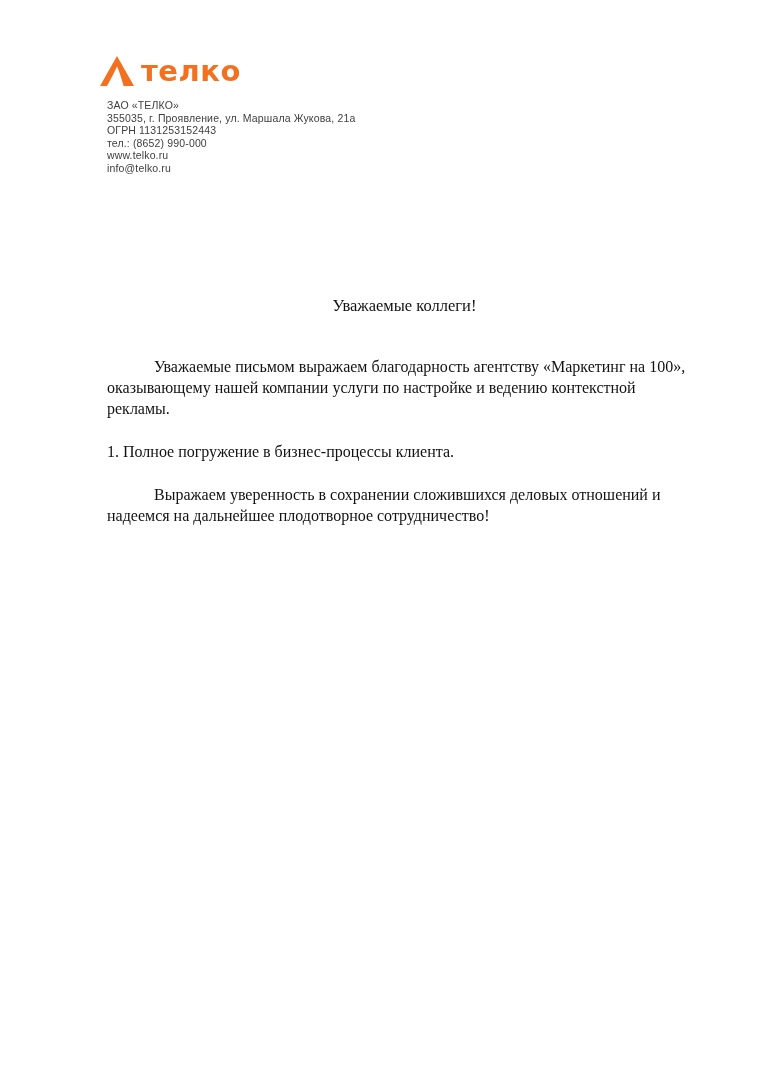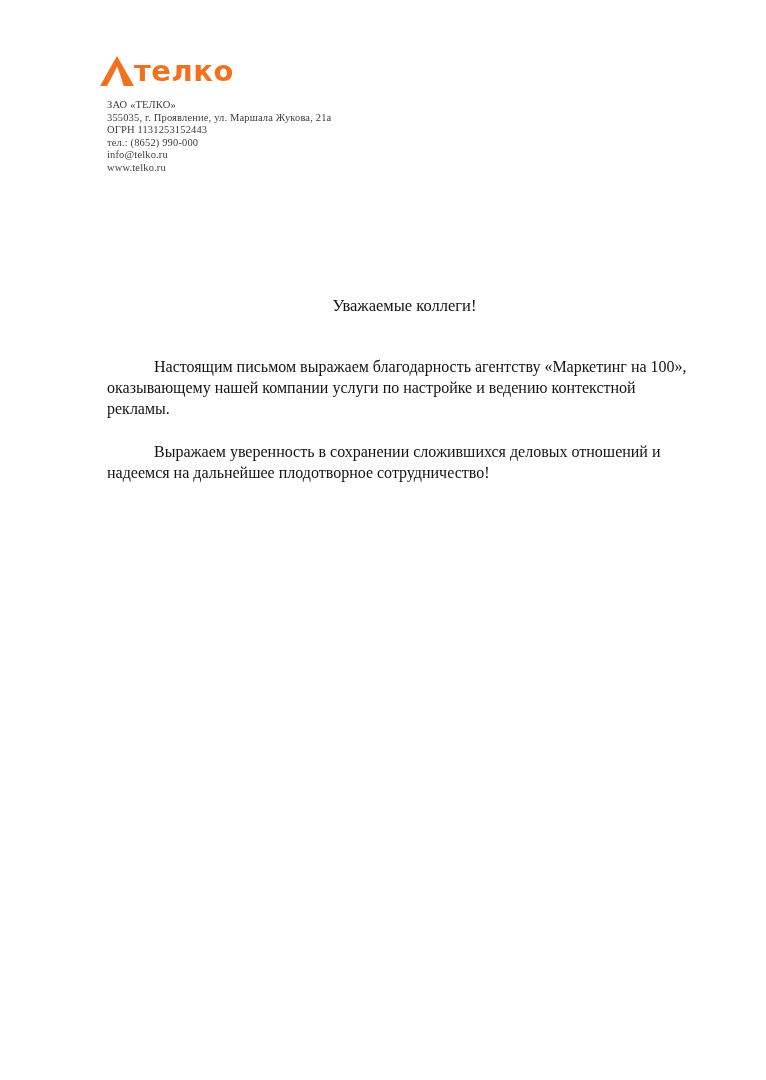--- a/index.html
+++ b/index.html
@@ -17,37 +17,38 @@
   }
   
   .letterhead {
     position: absolute;
     top: 56px;
     left: 100px;
   }
   .logo {
     display: flex;
     align-items: center;
+    gap: 7px;
   }
   .logo-mark {
     width: 34px;
     height: 30px;
     flex: 0 0 auto;
   }
   .logo-text {
     font-family: "DejaVu Sans", sans-serif;
     font-weight: 800;
     font-size: 29px;
     line-height: 30px;
     letter-spacing: 0.5px;
     transform: scaleY(0.96);
   }
   .details {
     margin: 13px 2px 0 7px;
-    font-family: Liberation Serif, serif;
+    font-family: Liberation Sans, sans-serif;
     font-size: 10.5px;
     line-height: 12.6px;
     letter-spacing: 0.15px;
     color: #3e3e3e;
   }
   .details div { white-space: nowrap; }
   
   .letter {
     position: absolute;
     left: 107px;
@@ -83,26 +84,27 @@
         <path d="M17 0 L34 30 L23.6 30 C21.4 21.6 19.2 15 17 10.4 C14.2 16.6 10.6 23.8 6.9 30 L0 30 Z" fill="#F3701F"></path>
       </svg>
       <span class="logo-text" style="color:#F3701F">телко</span>
     </div>
 
     <div class="details">
       <div>ЗАО «ТЕЛКО»</div>
       <div>355035, г. Проявление, ул. Маршала Жукова, 21а</div>
       <div>ОГРН 1131253152443</div>
       <div>тел.: (8652) 990-000</div>
+      <div>www.telko.ru</div>
       <div>info@telko.ru</div>
-      <div>www.telko.ru</div>
     </div>
 
   </div>
 
   <div class="letter">
     <h1 class="letter-title">Уважаемые коллеги!</h1>
 
-    <p class="indent">Настоящим письмом выражаем благодарность агентству «Маркетинг на 100», оказывающему нашей компании услуги по настройке и ведению контекстной рекламы.</p>
+    <p class="indent">Уважаемые письмом выражаем благодарность агентству «Маркетинг на 100», оказывающему нашей компании услуги по настройке и ведению контекстной рекламы.</p>
+    <p>1. Полное погружение в бизнес-процессы клиента.</p>
     <p class="indent">Выражаем уверенность в сохранении сложившихся деловых отношений и надеемся на дальнейшее плодотворное сотрудничество!</p>
   </div>
 
 </div>
 
 </body></html>

